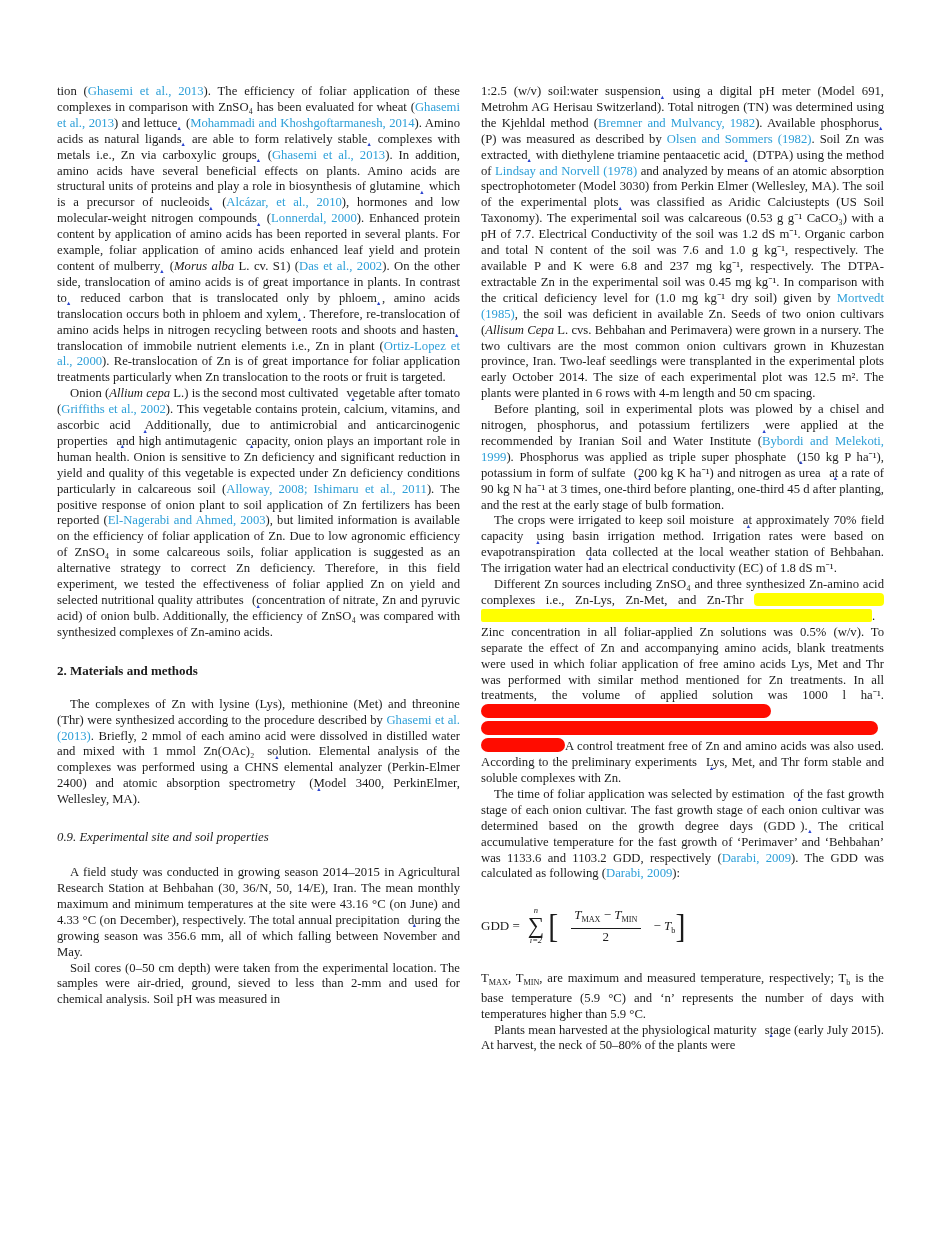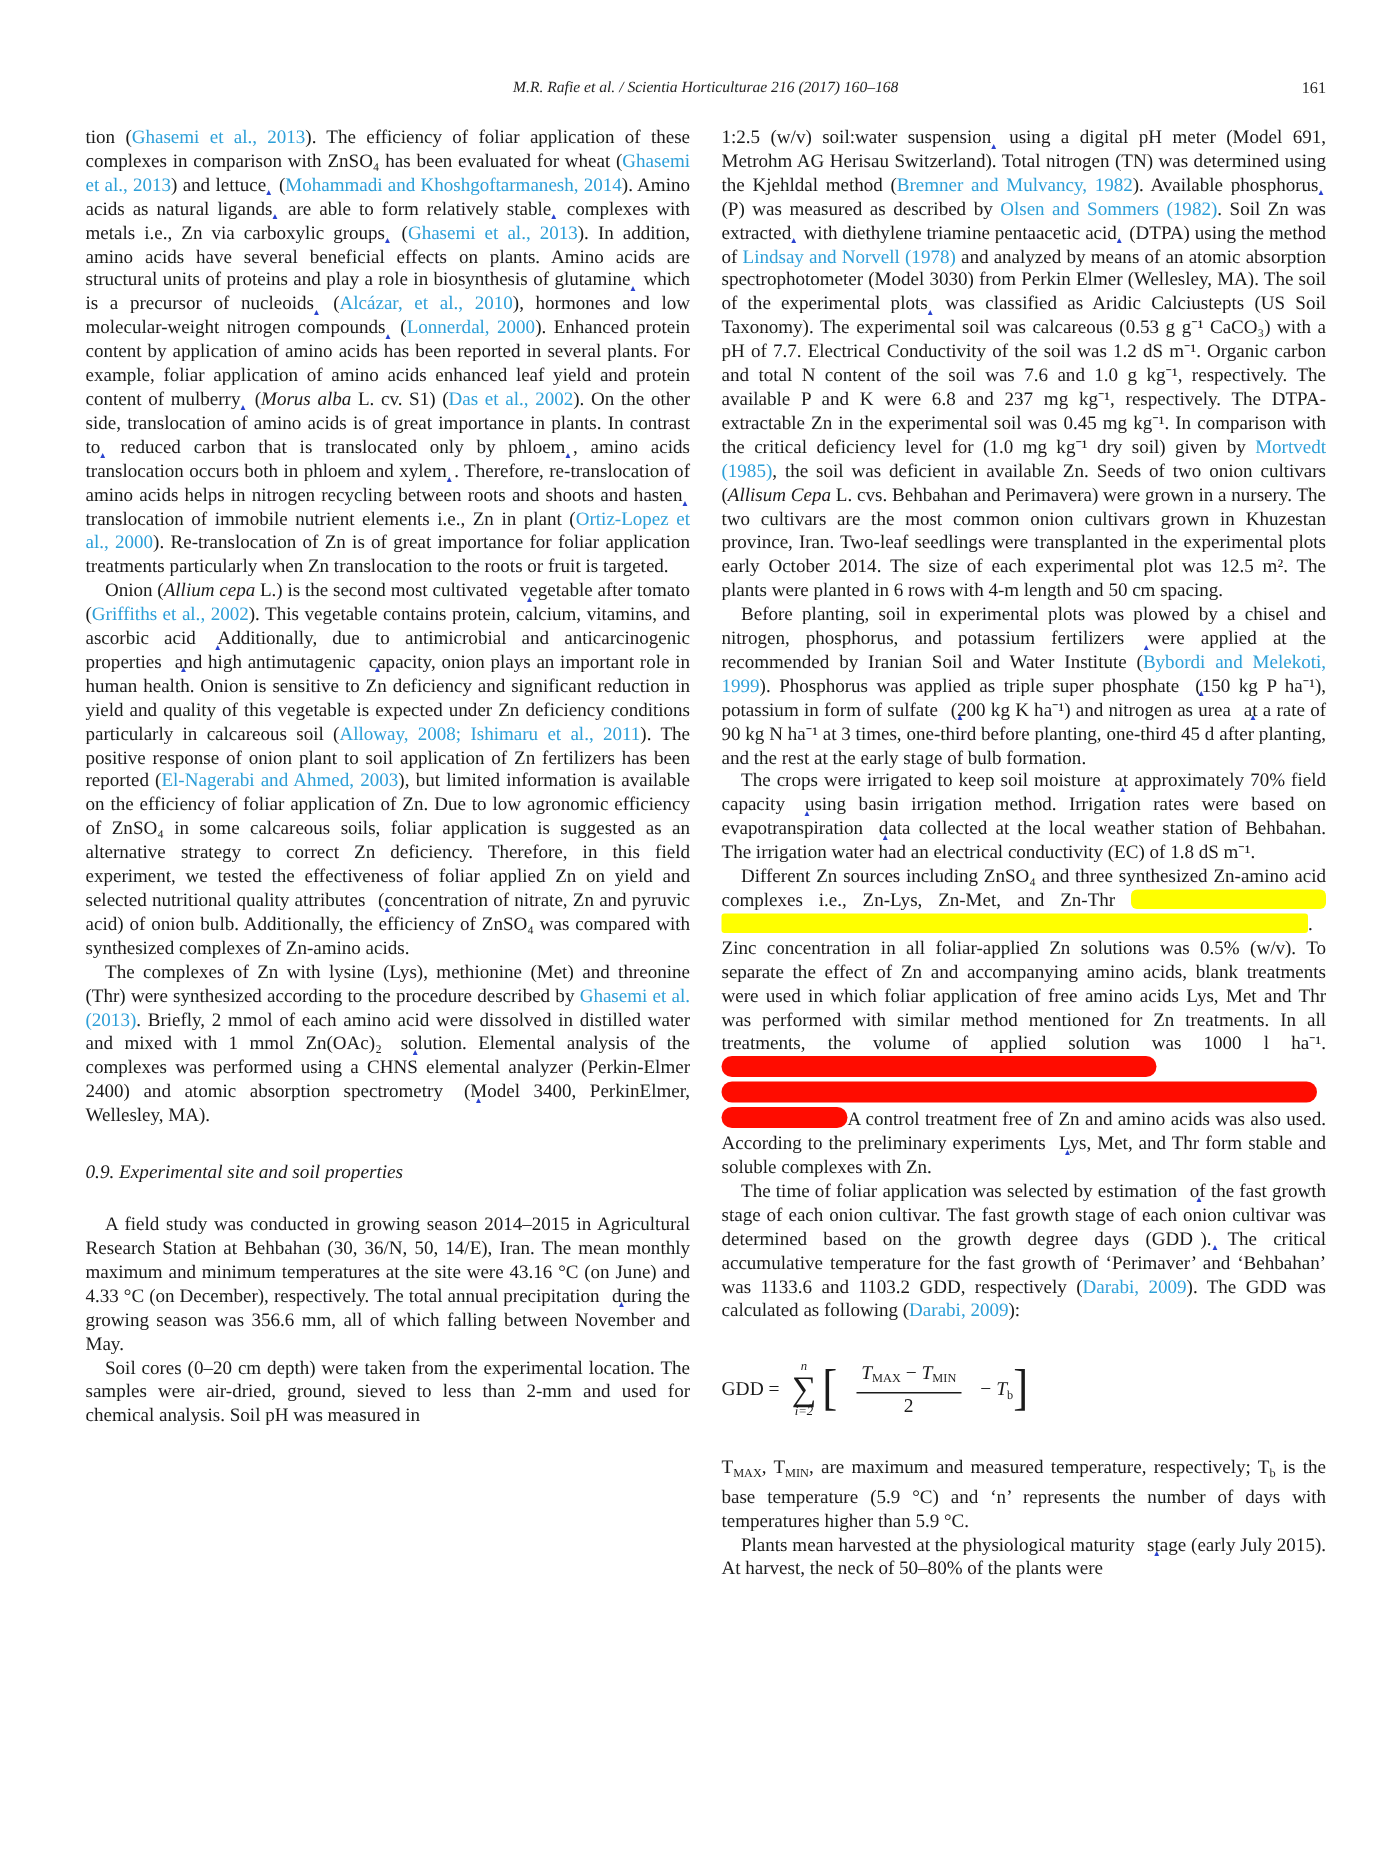--- a/index.html
+++ b/index.html
@@ -34,32 +34,29 @@
   .frac{display:inline-flex;flex-direction:column;align-items:center;margin:0 13px;
         line-height:14px;}
   .frac .num{border-bottom:1px solid #1b1b1b;padding:0 3px 1px 3px;}
   .frac .den{padding-top:1px;}
   .formula .it{font-style:italic;}
 </style>
 </head>
 <body>
 
 <div class="page">
-  <div class="pg-header">
-    <div class="running-title">M.R. Rafie et al. / Scientia Horticulturae 216 (2017) 160–168</div>
-    <div class="page-number">161</div>
-  </div>
   <div class="columns">
     <div class="col" id="col-left">
         <p class="para"><span>tion (</span><span class="link">Ghasemi et al., 2013</span><span>). The efficiency of foliar application of these complexes in comparison with ZnSO₄ has been evaluated for wheat (</span><span class="link">Ghasemi et al., 2013</span><span>) and lettuce</span><span class="caret">▴</span><span> (</span><span class="link">Mohammadi and Khoshgoftarmanesh, 2014</span><span>). Amino acids as natural ligands</span><span class="caret">▴</span><span> are able to form relatively stable</span><span class="caret">▴</span><span> complexes with metals i.e., Zn via carboxylic groups</span><span class="caret">▴</span><span> (</span><span class="link">Ghasemi et al., 2013</span><span>). In addition, amino acids have several beneficial effects on plants. Amino acids are structural units of proteins and play a role in biosynthesis of glutamine</span><span class="caret">▴</span><span> which is a precursor of nucleoids</span><span class="caret">▴</span><span> (</span><span class="link">Alcázar, et al., 2010</span><span>), hormones and low molecular-weight nitrogen compounds</span><span class="caret">▴</span><span> (</span><span class="link">Lonnerdal, 2000</span><span>). Enhanced protein content by application of amino acids has been reported in several plants. For example, foliar application of amino acids enhanced leaf yield and protein content of mulberry</span><span class="caret">▴</span><span> (</span><span class="it">Morus alba</span><span> L. cv. S1) (</span><span class="link">Das et al., 2002</span><span>). On the other side, translocation of amino acids is of great importance in plants. In contrast to</span><span class="caret">▴</span><span> reduced carbon that is translocated only by phloem</span><span class="caret">▴</span><span>, amino acids translocation occurs both in phloem and xylem</span><span class="caret">▴</span><span>. Therefore, re-translocation of amino acids helps in nitrogen recycling between roots and shoots and hasten</span><span class="caret">▴</span><span> translocation of immobile nutrient elements i.e., Zn in plant (</span><span class="link">Ortiz-Lopez et al., 2000</span><span>). Re-translocation of Zn is of great importance for foliar application treatments particularly when Zn translocation to the roots or fruit is targeted.</span></p>
         <p class="para indent"><span>Onion (</span><span class="it">Allium cepa</span><span> L.) is the second most cultivated</span><span class="caret">▴</span><span> vegetable after tomato (</span><span class="link">Griffiths et al., 2002</span><span>). This vegetable contains protein, calcium, vitamins, and ascorbic acid</span><span class="caret">▴</span><span> Additionally, due to antimicrobial and anticarcinogenic properties</span><span class="caret">▴</span><span> and high antimutagenic</span><span class="caret">▴</span><span> capacity, onion plays an important role in human health. Onion is sensitive to Zn deficiency and significant reduction in yield and quality of this vegetable is expected under Zn deficiency conditions particularly in calcareous soil (</span><span class="link">Alloway, 2008; Ishimaru et al., 2011</span><span>). The positive response of onion plant to soil application of Zn fertilizers has been reported (</span><span class="link">El-Nagerabi and Ahmed, 2003</span><span>), but limited information is available on the efficiency of foliar application of Zn. Due to low agronomic efficiency of ZnSO₄ in some calcareous soils, foliar application is suggested as an alternative strategy to correct Zn deficiency. Therefore, in this field experiment, we tested the effectiveness of foliar applied Zn on yield and selected nutritional quality attributes</span><span class="caret">▴</span><span> (concentration of nitrate, Zn and pyruvic acid) of onion bulb. Additionally, the efficiency of ZnSO₄ was compared with synthesized complexes of Zn-amino acids.</span></p>
+        <div class="h2">2. Materials and methods</div>
         <p class="para indent"><span>The complexes of Zn with lysine (Lys), methionine (Met) and threonine (Thr) were synthesized according to the procedure described by </span><span class="link">Ghasemi et al. (2013)</span><span>. Briefly, 2 mmol of each amino acid were dissolved in distilled water and mixed with 1 mmol Zn(OAc)₂ </span><span class="caret">▴</span><span>solution. Elemental analysis of the complexes was performed using a CHNS elemental analyzer (Perkin-Elmer 2400) and atomic absorption spectrometry </span><span class="caret">▴</span><span>(Model 3400, PerkinElmer, Wellesley, MA).</span></p>
         <div class="h3">0.9. Experimental site and soil properties</div>
         <p class="para indent"><span>A field study was conducted in growing season 2014–2015 in Agricultural Research Station at Behbahan (30, 36/N, 50, 14/E), Iran. The mean monthly maximum and minimum temperatures at the site were 43.16 °C (on June) and 4.33 °C (on December), respectively. The total annual precipitation</span><span class="caret">▴</span><span> during the growing season was 356.6 mm, all of which falling between November and May.</span></p>
-        <p class="para indent"><span>Soil cores (0–20 cm depth) were taken from the experimental location. The samples were air-dried, ground, sieved to less than 2-mm and used for chemical analysis. Soil pH was measured in</span></p>
+        <p class="para indent"><span>Soil cores (0–50 cm depth) were taken from the experimental location. The samples were air-dried, ground, sieved to less than 2-mm and used for chemical analysis. Soil pH was measured in</span></p>
       </div>
     <div class="col" id="col-right">
         <p class="para"><span>1:2.5 (w/v) soil:water suspension</span><span class="caret">▴</span><span> using a digital pH meter (Model 691, Metrohm AG Herisau Switzerland). Total nitrogen (TN) was determined using the Kjehldal method (</span><span class="link">Bremner and Mulvancy, 1982</span><span>). Available phosphorus</span><span class="caret">▴</span><span> (P) was measured as described by </span><span class="link">Olsen and Sommers (1982)</span><span>. Soil Zn was extracted</span><span class="caret">▴</span><span> with diethylene triamine pentaacetic acid</span><span class="caret">▴</span><span> (DTPA) using the method of </span><span class="link">Lindsay and Norvell (1978)</span><span> and analyzed by means of an atomic absorption spectrophotometer (Model 3030) from Perkin Elmer (Wellesley, MA). The soil of the experimental plots</span><span class="caret">▴</span><span> was classified as Aridic Calciustepts (US Soil Taxonomy). The experimental soil was calcareous (0.53 g g⁻¹ CaCO₃) with a pH of 7.7. Electrical Conductivity of the soil was 1.2 dS m⁻¹. Organic carbon and total N content of the soil was 7.6 and 1.0 g kg⁻¹, respectively. The available P and K were 6.8 and 237 mg kg⁻¹, respectively. The DTPA-extractable Zn in the experimental soil was 0.45 mg kg⁻¹. In comparison with the critical deficiency level for (1.0 mg kg⁻¹ dry soil) given by </span><span class="link">Mortvedt (1985)</span><span>, the soil was deficient in available Zn. Seeds of two onion cultivars (</span><span class="it">Allisum Cepa</span><span> L. cvs. Behbahan and Perimavera) were grown in a nursery. The two cultivars are the most common onion cultivars grown in Khuzestan province, Iran. Two-leaf seedlings were transplanted in the experimental plots early October 2014. The size of each experimental plot was 12.5 m². The plants were planted in 6 rows with 4-m length and 50 cm spacing.</span></p>
         <p class="para indent"><span>Before planting, soil in experimental plots was plowed by a chisel and nitrogen, phosphorus, and potassium fertilizers</span><span class="caret">▴</span><span> were applied at the recommended by Iranian Soil and Water Institute (</span><span class="link">Bybordi and Melekoti, 1999</span><span>). Phosphorus was applied as triple super phosphate</span><span class="caret">▴</span><span> (150 kg P ha⁻¹), potassium in form of sulfate</span><span class="caret">▴</span><span> (200 kg K ha⁻¹) and nitrogen as urea</span><span class="caret">▴</span><span> at a rate of 90 kg N ha⁻¹ at 3 times, one-third before planting, one-third 45 d after planting, and the rest at the early stage of bulb formation.</span></p>
         <p class="para indent"><span>The crops were irrigated to keep soil moisture</span><span class="caret">▴</span><span> at approximately 70% field capacity</span><span class="caret">▴</span><span> using basin irrigation method. Irrigation rates were based on evapotranspiration</span><span class="caret">▴</span><span> data collected at the local weather station of Behbahan. The irrigation water had an electrical conductivity (EC) of 1.8 dS m⁻¹.</span></p>
         <p class="para indent"><span>Different Zn sources including ZnSO₄ and three synthesized Zn-amino acid complexes i.e., Zn-Lys, Zn-Met, and Zn-Thr</span> <span class="hl hl-yellow" style="width: 130px; border-radius: 4px;"></span> <span class="hl hl-yellow" style="width: 391px; border-radius: 2px;"></span><span>. Zinc concentration in all foliar-applied Zn solutions was 0.5% (w/v). To separate the effect of Zn and accompanying amino acids, blank treatments were used in which foliar application of free amino acids Lys, Met and Thr was performed with similar method mentioned for Zn treatments. In all treatments, the volume of applied solution was 1000 l ha⁻¹.</span> <span class="hl hl-red" style="width: 290px; border-radius: 7px;"></span> <span class="hl hl-red" style="width: 397px; border-radius: 7px;"></span> <span class="hl hl-red" style="width: 84px; border-radius: 7px;"></span><span>A control treatment free of Zn and amino acids was also used. According to the preliminary experiments</span><span class="caret">▴</span><span> Lys, Met, and Thr form stable and soluble complexes with Zn.</span></p>
         <p class="para indent"><span>The time of foliar application was selected by estimation</span><span class="caret">▴</span><span> of the fast growth stage of each onion cultivar. The fast growth stage of each onion cultivar was determined based on the growth degree days (GDD</span><span class="caret">▴</span><span>). The critical accumulative temperature for the fast growth of ‘Perimaver’ and ‘Behbahan’ was 1133.6 and 1103.2 GDD, respectively (</span><span class="link">Darabi, 2009</span><span>). The GDD was calculated as following (</span><span class="link">Darabi, 2009</span><span>):</span></p>
         <div class="formula">
           <span class="lhs">GDD =</span>
           <span class="sum">

